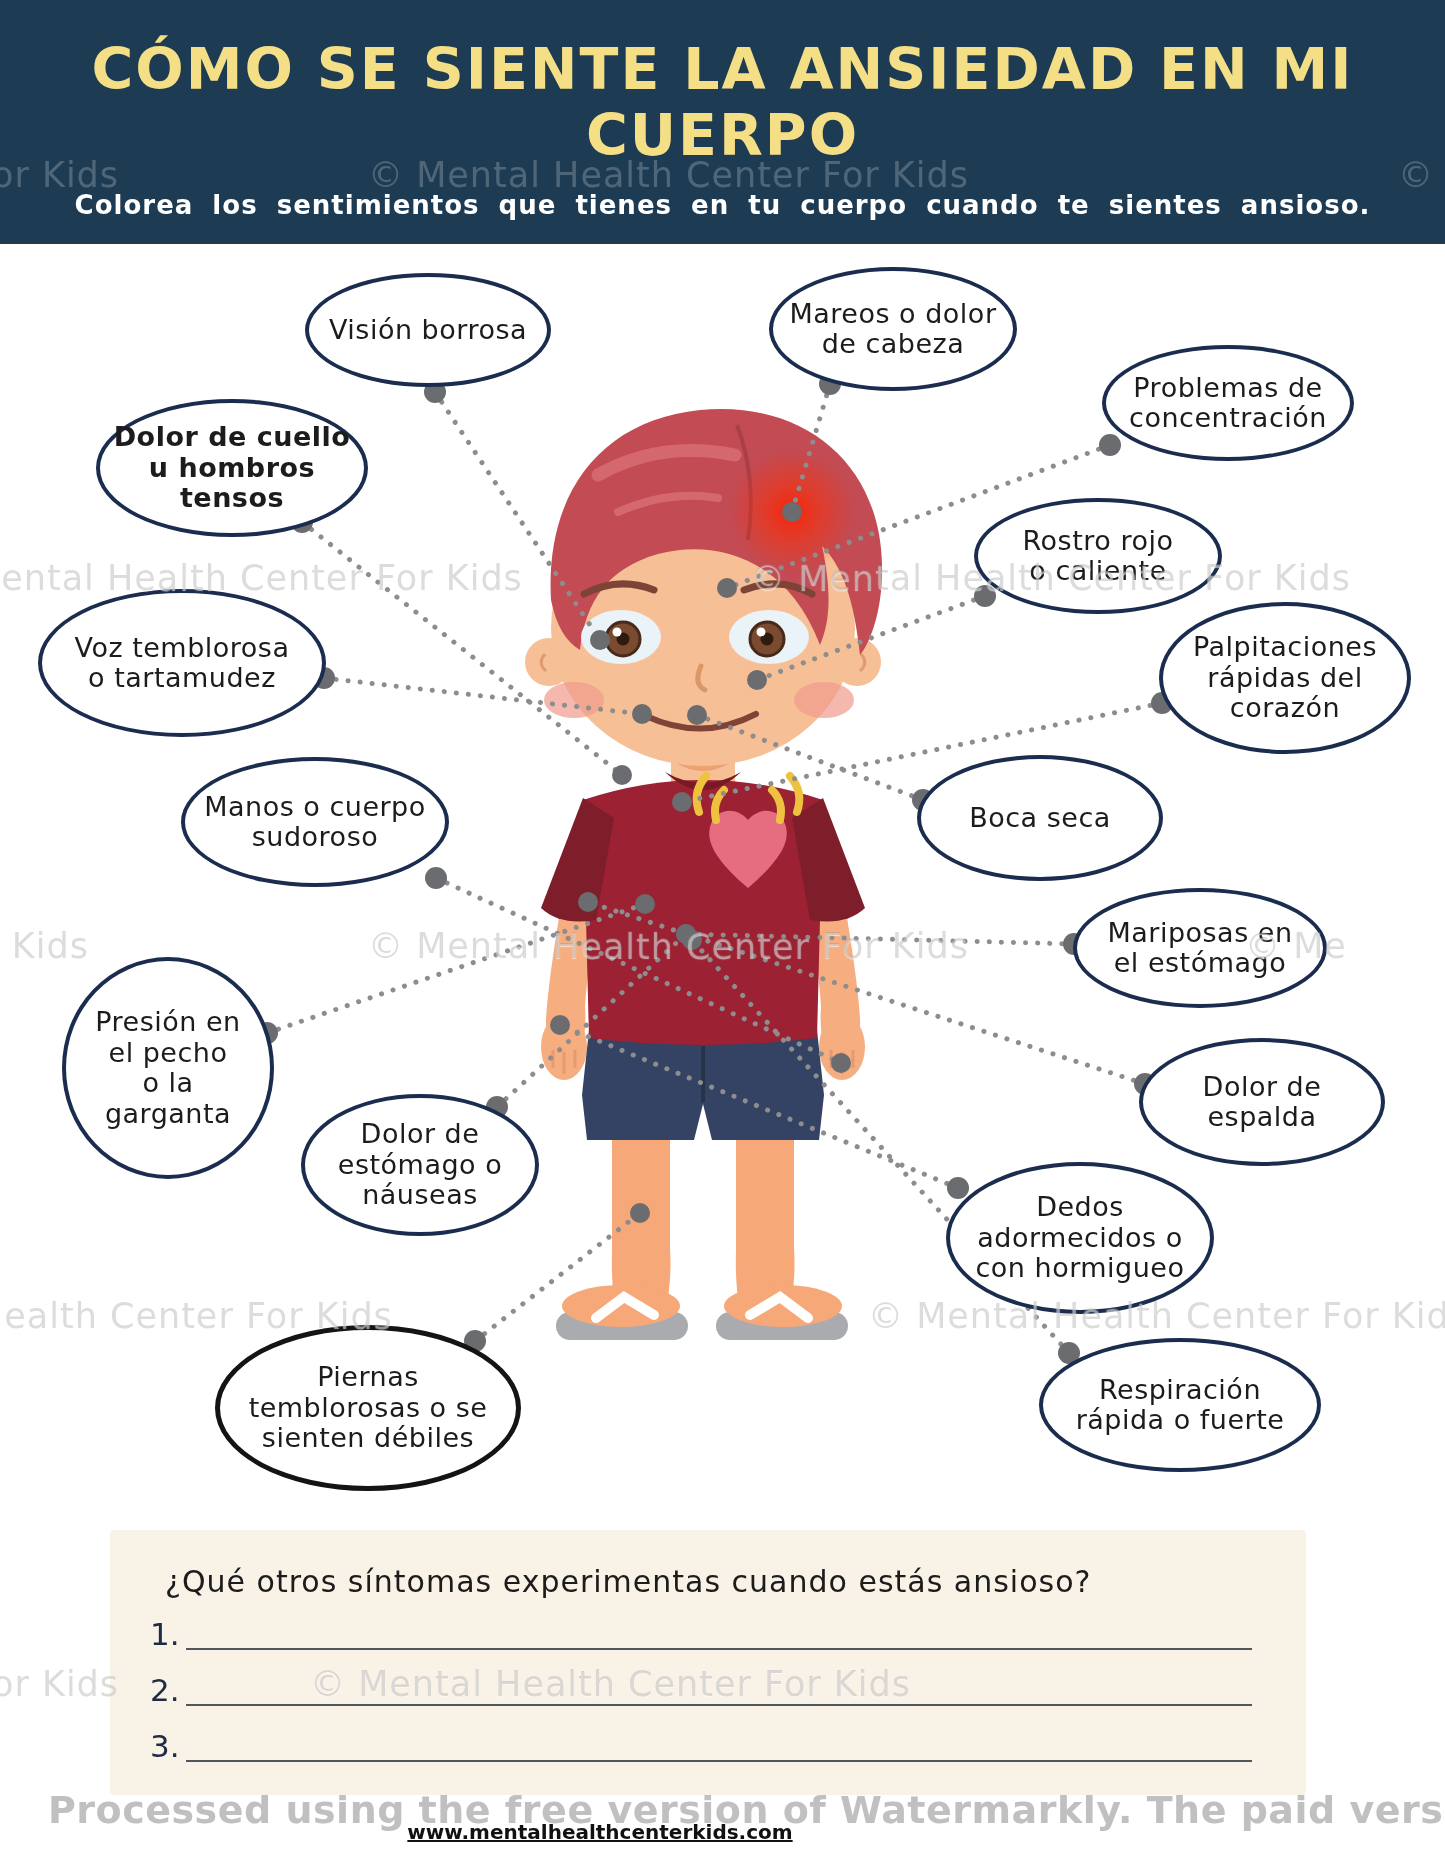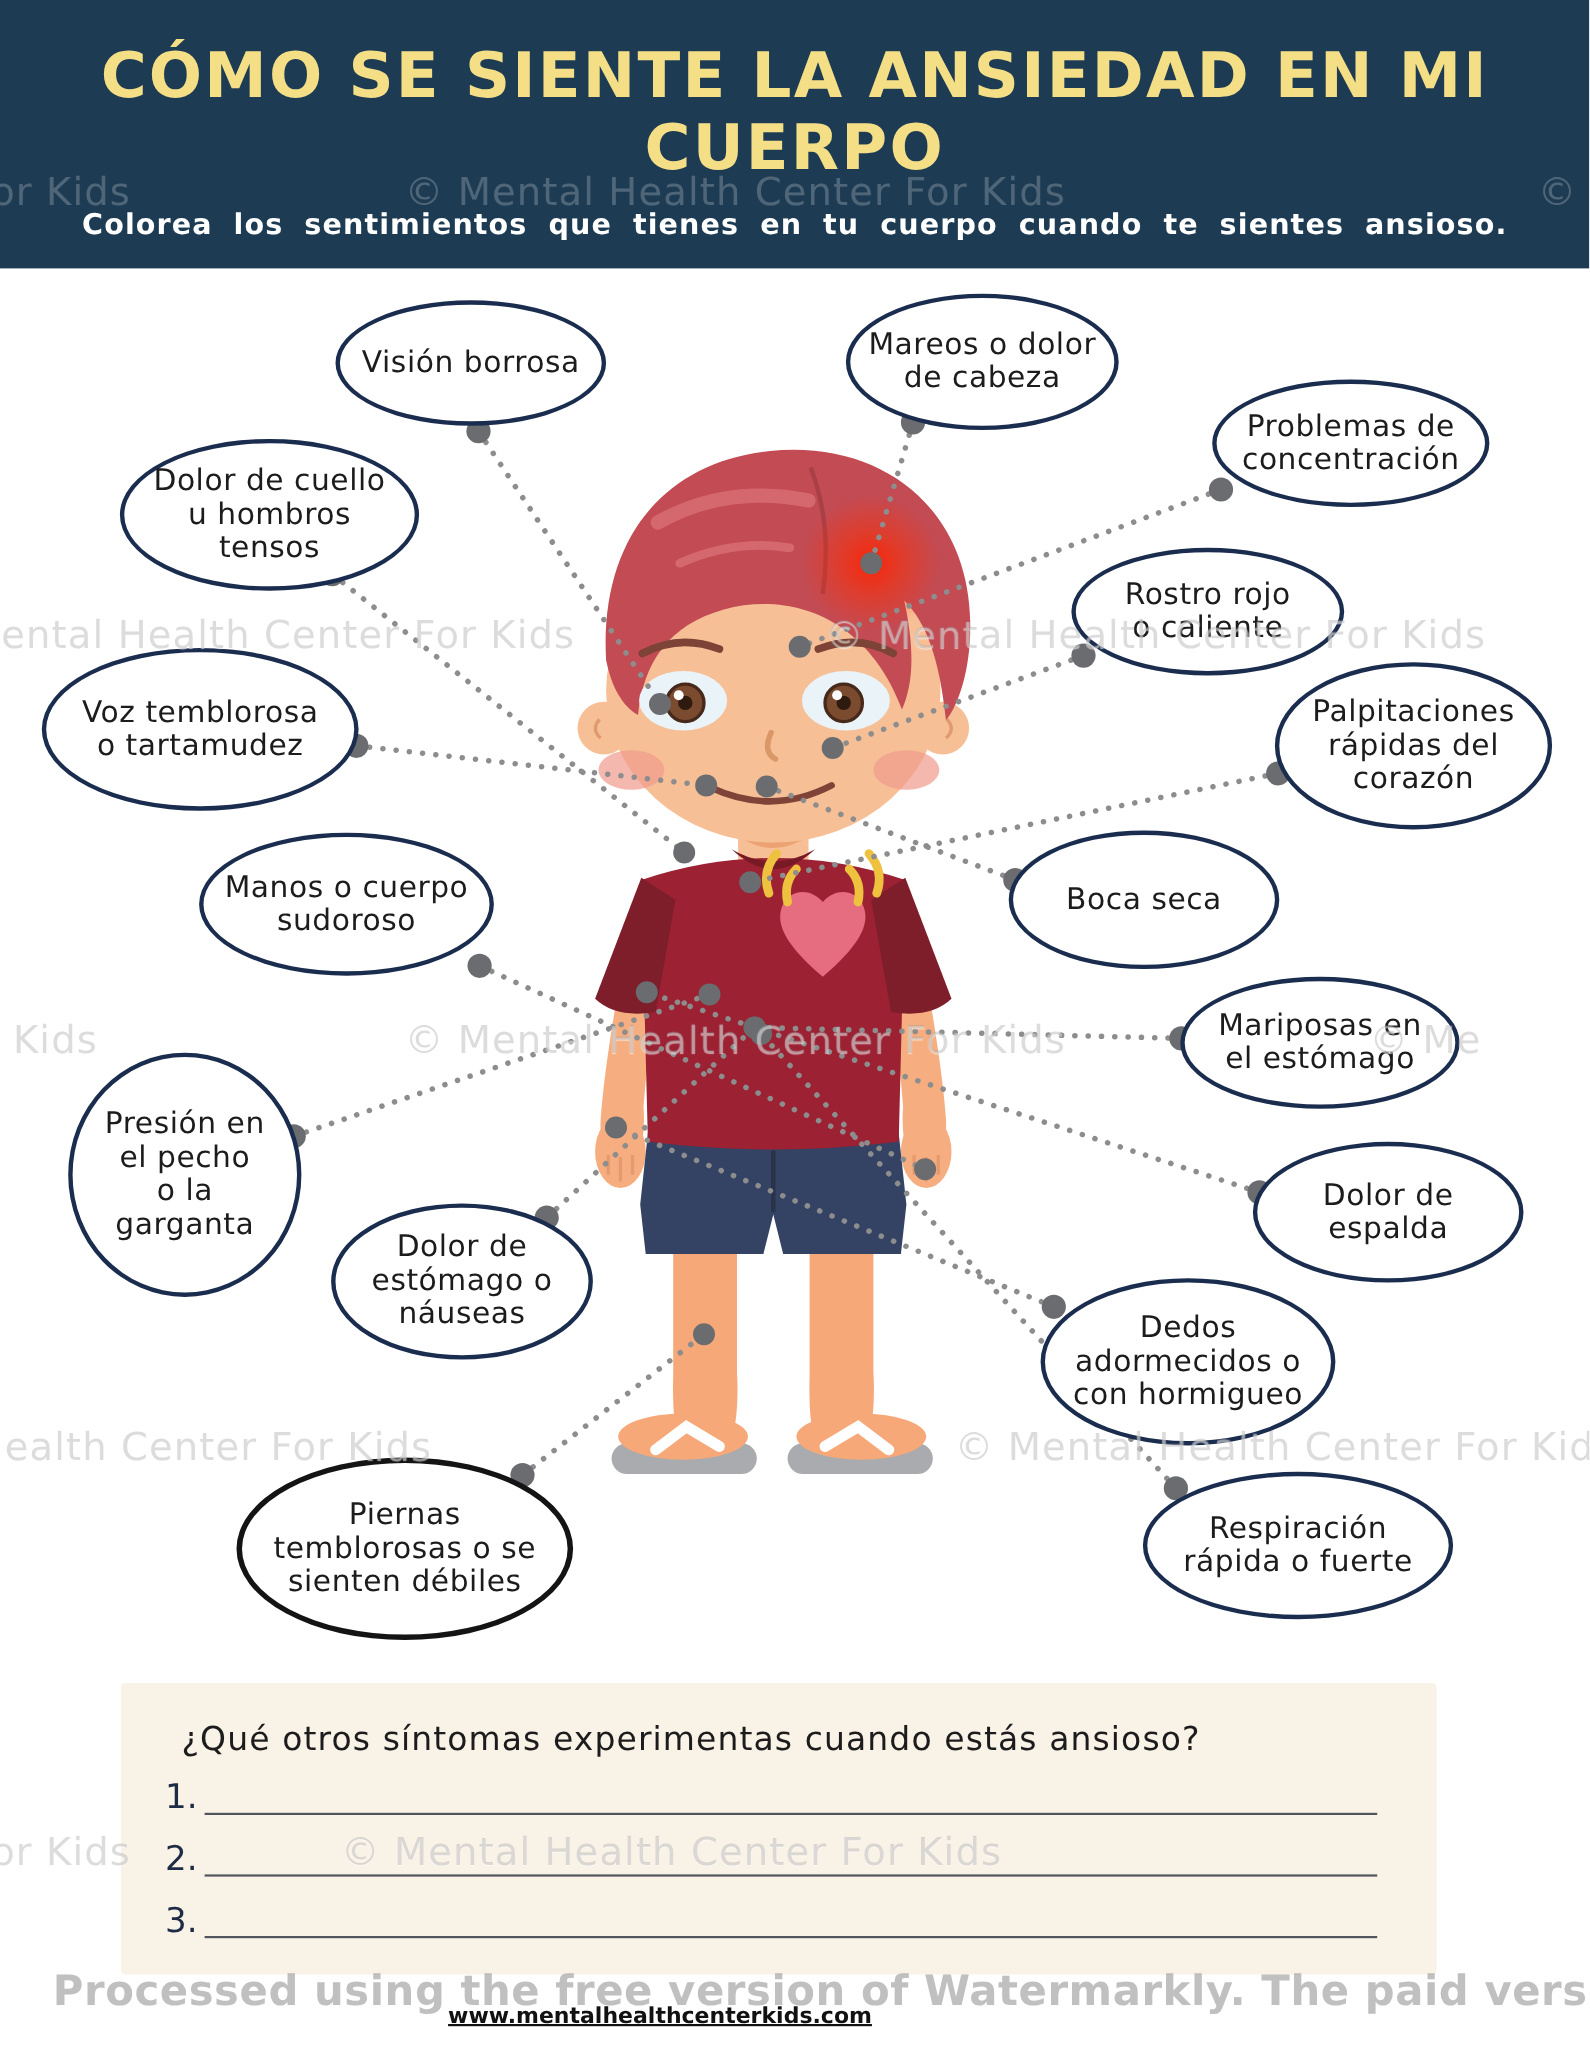--- a/index.html
+++ b/index.html
@@ -233,21 +233,21 @@
         <span>Visión borrosa</span>
       </div>
       <div class="bubble" style="left: 769px; top: 267px; width: 248px; height: 124px;">
         <span>Mareos o dolor
 de cabeza</span>
       </div>
       <div class="bubble" style="left: 1102px; top: 345px; width: 252px; height: 116px;">
         <span>Problemas de
 concentración</span>
       </div>
-      <div class="bubble" style="left: 109px; top: 399px; width: 272px; height: 138px;">
+      <div class="bubble" style="left: 96px; top: 399px; width: 272px; height: 138px; font-weight: bold;">
         <span>Dolor de cuello
 u hombros tensos</span>
       </div>
       <div class="bubble" style="left: 974px; top: 498px; width: 248px; height: 116px;">
         <span>Rostro rojo
 o caliente</span>
       </div>
       <div class="bubble" style="left: 38px; top: 589px; width: 288px; height: 148px;">
         <span>Voz temblorosa
 o tartamudez</span>

